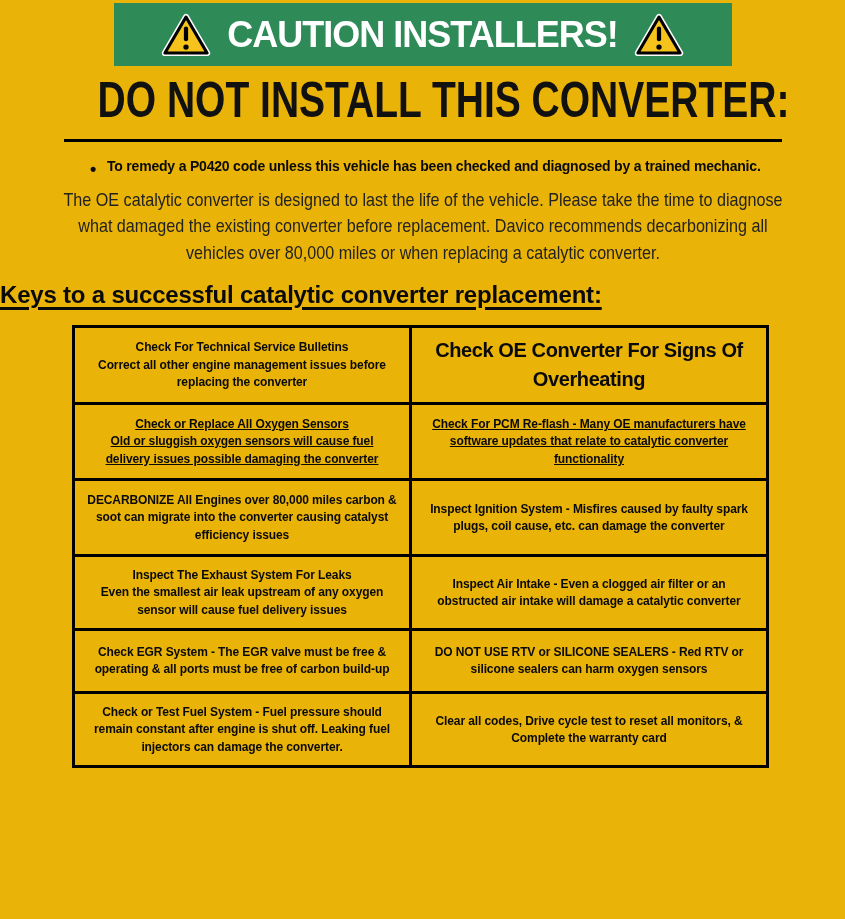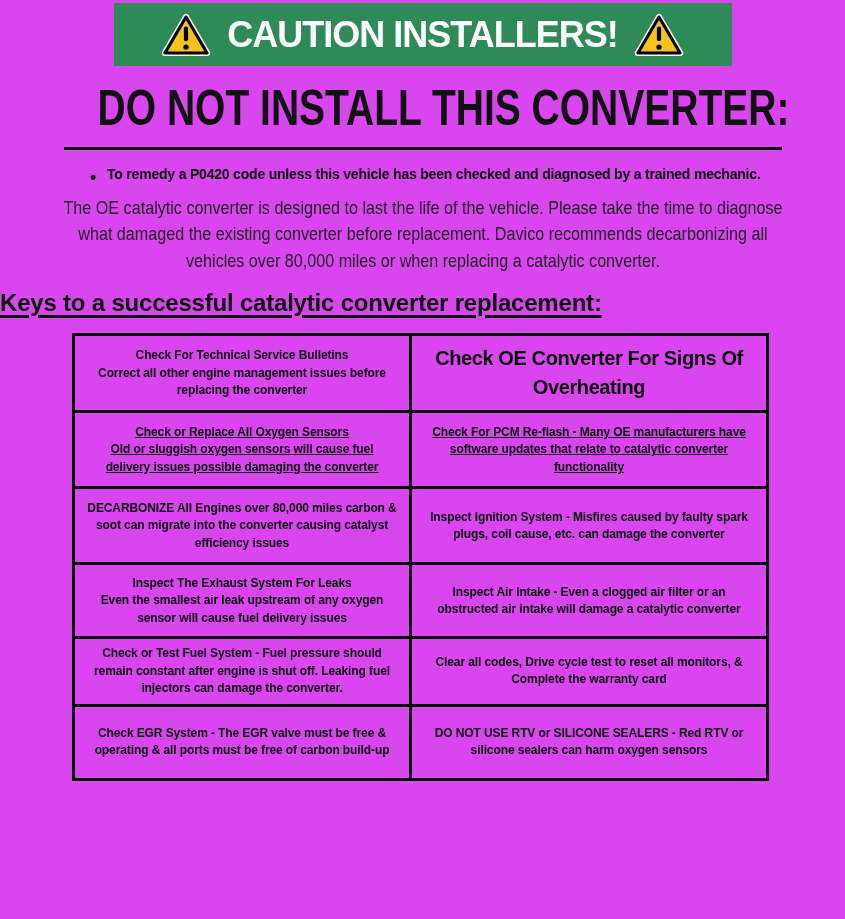--- a/index.html
+++ b/index.html
@@ -1,21 +1,21 @@
 <!DOCTYPE html>
 <html><head>
 <meta charset="utf-8">
 <style>
   * { box-sizing: border-box; }
   body { margin: 0; background: #ffffff; }
   .page {
     position: relative;
     width: 845px;
     height: 919px;
-    background: #d946ef;
+    background: #eab308;
     overflow: hidden;
     font-family: "Liberation Sans", sans-serif;
     color: #111111;
   }
 
   
   .banner {
     width: 618px;
     height: 63px;
     margin: 3px auto 0 auto;
@@ -30,21 +30,21 @@
     font-size: 36px;
     font-weight: 800;
     letter-spacing: -1px;
     white-space: nowrap;
   }
   .warn-icon svg { display: block; }
 
   
   .main-heading {
     text-align: center;
-    margin-top: 16px;
+    margin-top: 8px;
     line-height: 1.05;
   }
   .main-heading .inner {
     display: inline-block;
     font-size: 50px;
     font-weight: 800;
     white-space: nowrap;
     transform: scaleX(0.78);
     transform-origin: center;
   }
@@ -201,23 +201,23 @@
       <tr>
         <td>DECARBONIZE All Engines over 80,000 miles carbon &amp; soot can migrate into the converter causing catalyst efficiency issues</td>
         <td>Inspect Ignition System - Misfires caused by faulty spark plugs, coil cause, etc. can damage the converter</td>
       </tr>
       <tr>
         <td>Inspect The Exhaust System For Leaks
 Even the smallest air leak upstream of any oxygen sensor will cause fuel delivery issues</td>
         <td>Inspect Air Intake - Even a clogged air filter or an obstructed air intake will damage a catalytic converter</td>
       </tr>
       <tr>
+        <td>Check EGR System - The EGR valve must be free &amp; operating &amp; all ports must be free of carbon build-up</td>
+        <td>DO NOT USE RTV or SILICONE SEALERS - Red RTV or silicone sealers can harm oxygen sensors</td>
+      </tr>
+      <tr>
         <td>Check or Test Fuel System - Fuel pressure should remain constant after engine is shut off.  Leaking fuel injectors can damage the converter.</td>
         <td>Clear all codes,  Drive cycle test to reset all monitors, &amp; Complete the warranty card</td>
       </tr>
-      <tr>
-        <td>Check EGR System - The EGR valve must be free &amp; operating &amp; all ports must be free of carbon build-up</td>
-        <td>DO NOT USE RTV or SILICONE SEALERS - Red RTV or silicone sealers can harm oxygen sensors</td>
-      </tr>
     </tbody>
   </table>
 
 </div>
 
 </body></html>

